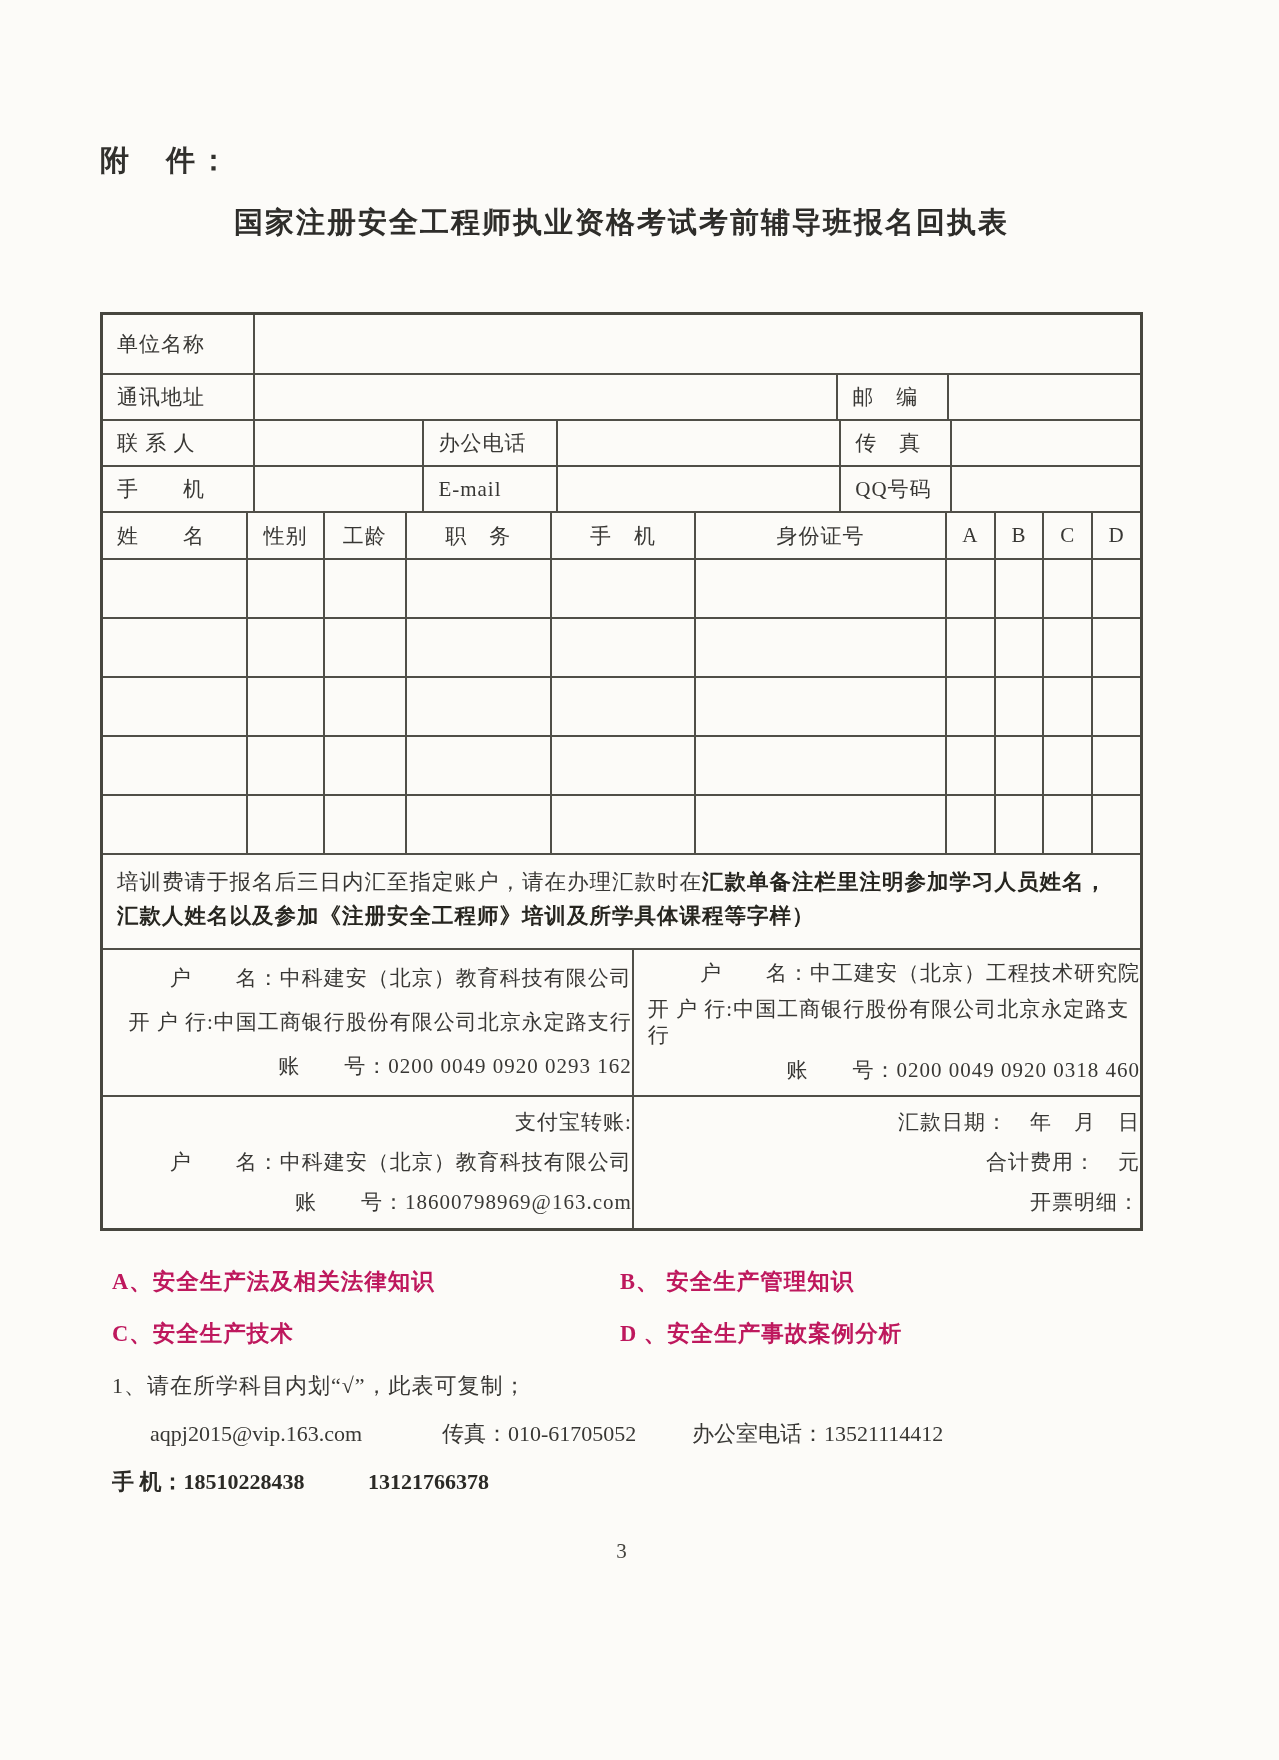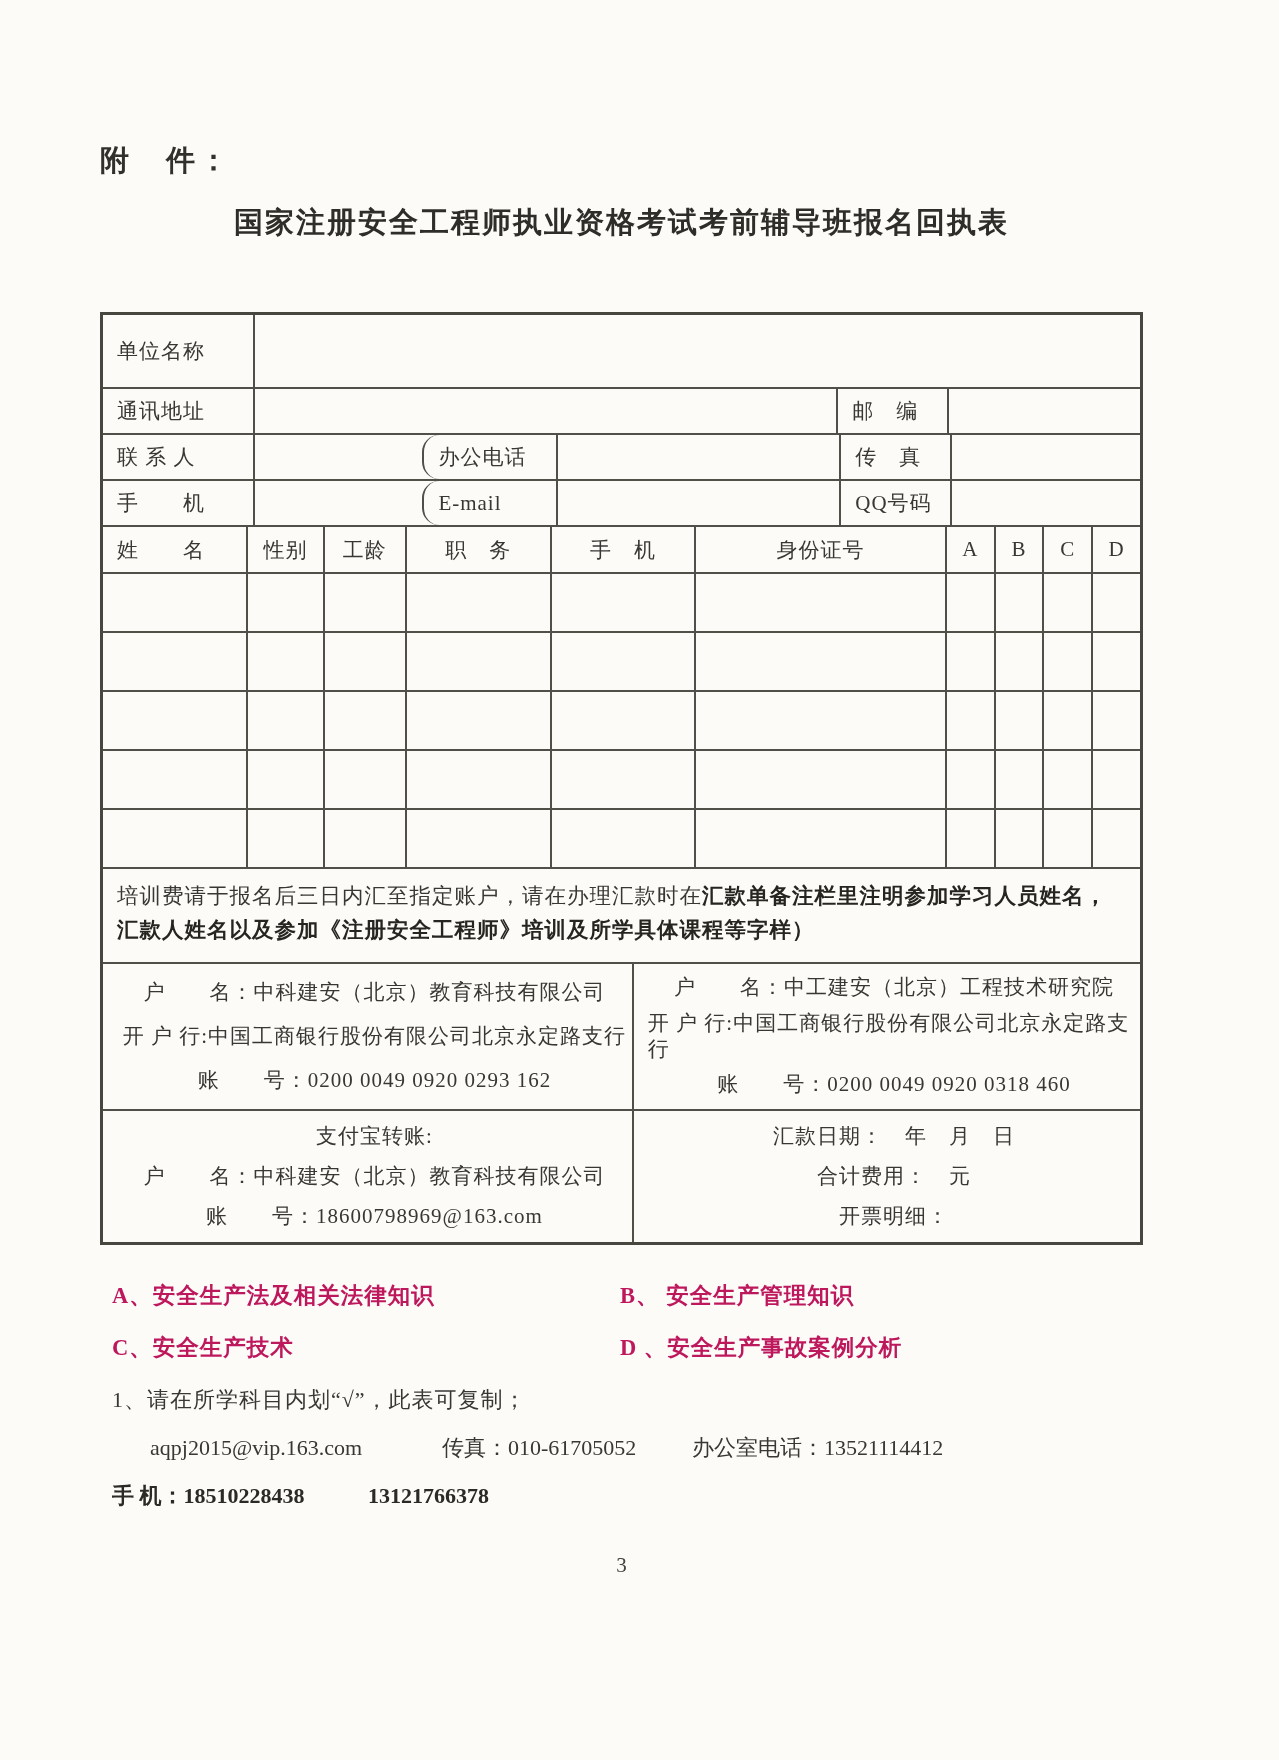--- a/index.html
+++ b/index.html
@@ -15,32 +15,32 @@
 
   .tbl{margin-top:68px;border:3px solid #47463f;box-sizing:border-box;}
   .trow{display:flex;border-top:2px solid #504f48;box-sizing:border-box;}
   .trow:first-child{border-top:none;}
   .tcell{border-left:2px solid #504f48;box-sizing:border-box;display:flex;align-items:center;
          font-size:21px;letter-spacing:1px;overflow:hidden;}
   .tcell:first-child{border-left:none;}
   .lab{padding-left:14px;}
   .ctr{justify-content:center;}
 
-  .h58{height:72px;justify-content:center;} .h62{height:46px;} .h47{height:47px;} .h59{height:59px;}
+  .h58{height:58px;justify-content:center;} .h62{height:46px;} .h47{height:47px;} .h59{height:59px;}
   .w-label{width:14.5%;} .flex1{flex:1;}
   .w-r2v{width:56.2%;} .w-sm{width:10.7%;}
-  .w-r3v1{width:16.3%;} .w-r3l{width:12.9%;border-radius:17px;} .w-r3v2{width:27.3%;}
+  .w-r3v1{width:16.3%;} .w-r3l{width:12.9%;} .w-r3v2{width:27.3%;}
   .w-h1{width:13.8%;} .w-h2{width:7.4%;} .w-h3{width:7.9%;} .w-h4{width:14%;}
   .w-h5{width:13.9%;} .w-h6{width:24.2%;} .w-abcd{width:4.7%;}
   .w-half{width:51%;}
 
   .note-cell{display:block;padding:10px 16px 8px 14px;font-size:21.5px;line-height:1.6;
              letter-spacing:1px;height:93px;}
   .note-cell b{color:#26251f;}
-  .acct{height:145px;flex-direction:column;align-items:center;justify-content:space-around;
+  .acct{height:145px;flex-direction:column;align-items:flex-end;justify-content:space-around;
         padding:6px 0 6px 14px;}
   .acct2{height:131px;}
   .acct .ln{font-size:21px;letter-spacing:1px;line-height:1.2;}
 
   .subjects{margin-top:34px;font-weight:bold;font-size:22.5px;color:#be185d;letter-spacing:1px;}
   .subj-row{display:flex;margin-bottom:18px;line-height:34px;}
   .subj-left{width:520px;padding-left:12px;box-sizing:border-box;}
   .note-line{font-size:22px;letter-spacing:1px;line-height:34px;margin-top:14px;padding-left:12px;}
   .note-line.first{margin-top:18px;}
   .contact-line{display:flex;font-size:22px;line-height:34px;margin-top:14px;padding-left:50px;}

